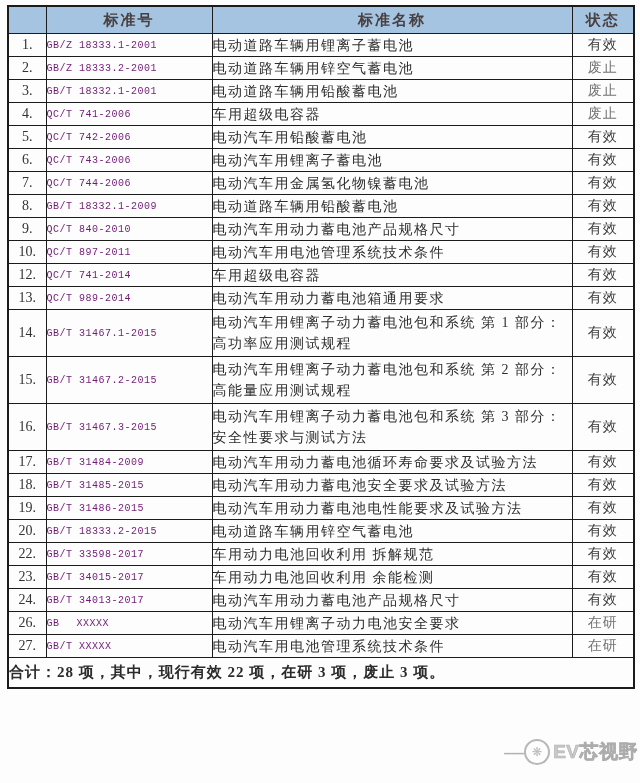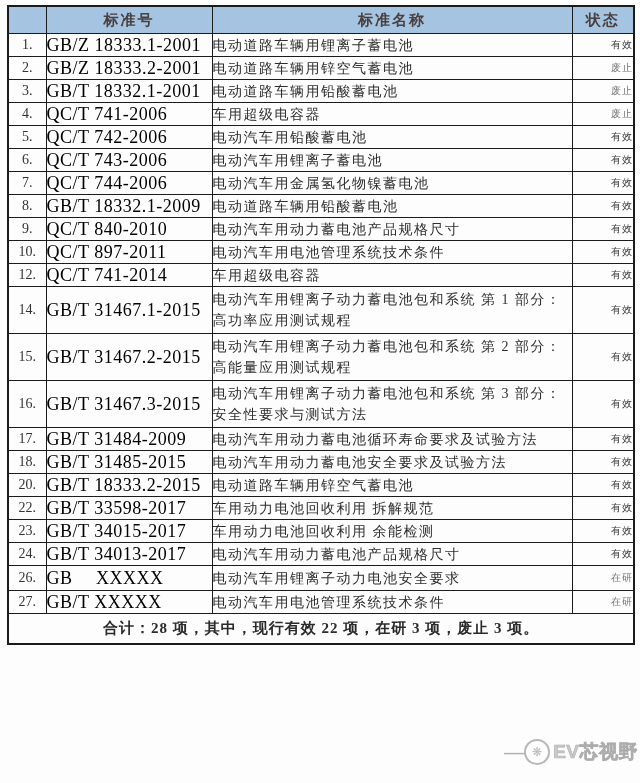--- a/index.html
+++ b/index.html
@@ -39,48 +39,48 @@
   }
   tbody tr { height: 23px; }
   tbody tr.tall { height: 47px; }
   td.c-idx {
     text-align: center;
     font-size: 14px;
     color: #333333;
   }
   td.c-code {
     padding-left: 11px;
-    font-size: 18px;
-    color: #000000;
+    font-size: 10px;
+    color: #701a75;
     letter-spacing: 0.5px;
+    font-family: Liberation Mono, monospace;
   }
   td.c-name {
     padding-left: 9px;
     padding-right: 4px;
     font-size: 14px;
     color: #2e2e2e;
     letter-spacing: 1.5px;
     white-space: pre-line;
     line-height: 21px;
   }
   td.c-status {
-    text-align: right;
-    font-size: 10px;
+    text-align: center;
+    font-size: 14px;
     letter-spacing: 1px;
   }
   .st-valid { color: #3a3a3a; }
   .st-abolished, .st-developing { color: #737373; }
   tfoot td {
     height: 29px;
     font-size: 15px;
     font-weight: bold;
     color: #2b2b2b;
     padding-left: 12px;
     letter-spacing: 1px;
-    text-align: center;
   }
   .watermark {
     position: absolute;
     right: 2px;
     bottom: 18px;
     display: flex;
     align-items: center;
     color: #a6a6a6;
     opacity: 0.85;
     pointer-events: none;
@@ -191,20 +191,26 @@
           <td class="c-code">QC/T 897-2011</td>
           <td class="c-name">电动汽车用电池管理系统技术条件</td>
           <td class="c-status st-valid">有效</td>
         </tr>
         <tr>
           <td class="c-idx">12.</td>
           <td class="c-code">QC/T 741-2014</td>
           <td class="c-name">车用超级电容器</td>
           <td class="c-status st-valid">有效</td>
         </tr>
+        <tr>
+          <td class="c-idx">13.</td>
+          <td class="c-code">QC/T 989-2014</td>
+          <td class="c-name">电动汽车用动力蓄电池箱通用要求</td>
+          <td class="c-status st-valid">有效</td>
+        </tr>
         <tr class="tall">
           <td class="c-idx">14.</td>
           <td class="c-code">GB/T 31467.1-2015</td>
           <td class="c-name">电动汽车用锂离子动力蓄电池包和系统 第 1 部分：
 高功率应用测试规程</td>
           <td class="c-status st-valid">有效</td>
         </tr>
         <tr class="tall">
           <td class="c-idx">15.</td>
           <td class="c-code">GB/T 31467.2-2015</td>
@@ -222,20 +228,26 @@
         <tr>
           <td class="c-idx">17.</td>
           <td class="c-code">GB/T 31484-2009</td>
           <td class="c-name">电动汽车用动力蓄电池循环寿命要求及试验方法</td>
           <td class="c-status st-valid">有效</td>
         </tr>
         <tr>
           <td class="c-idx">18.</td>
           <td class="c-code">GB/T 31485-2015</td>
           <td class="c-name">电动汽车用动力蓄电池安全要求及试验方法</td>
+          <td class="c-status st-valid">有效</td>
+        </tr>
+        <tr>
+          <td class="c-idx">19.</td>
+          <td class="c-code">GB/T 31486-2015</td>
+          <td class="c-name">电动汽车用动力蓄电池电性能要求及试验方法</td>
           <td class="c-status st-valid">有效</td>
         </tr>
         <tr>
           <td class="c-idx">20.</td>
           <td class="c-code">GB/T 18333.2-2015</td>
           <td class="c-name">电动道路车辆用锌空气蓄电池</td>
           <td class="c-status st-valid">有效</td>
         </tr>
         <tr>
           <td class="c-idx">22.</td>

